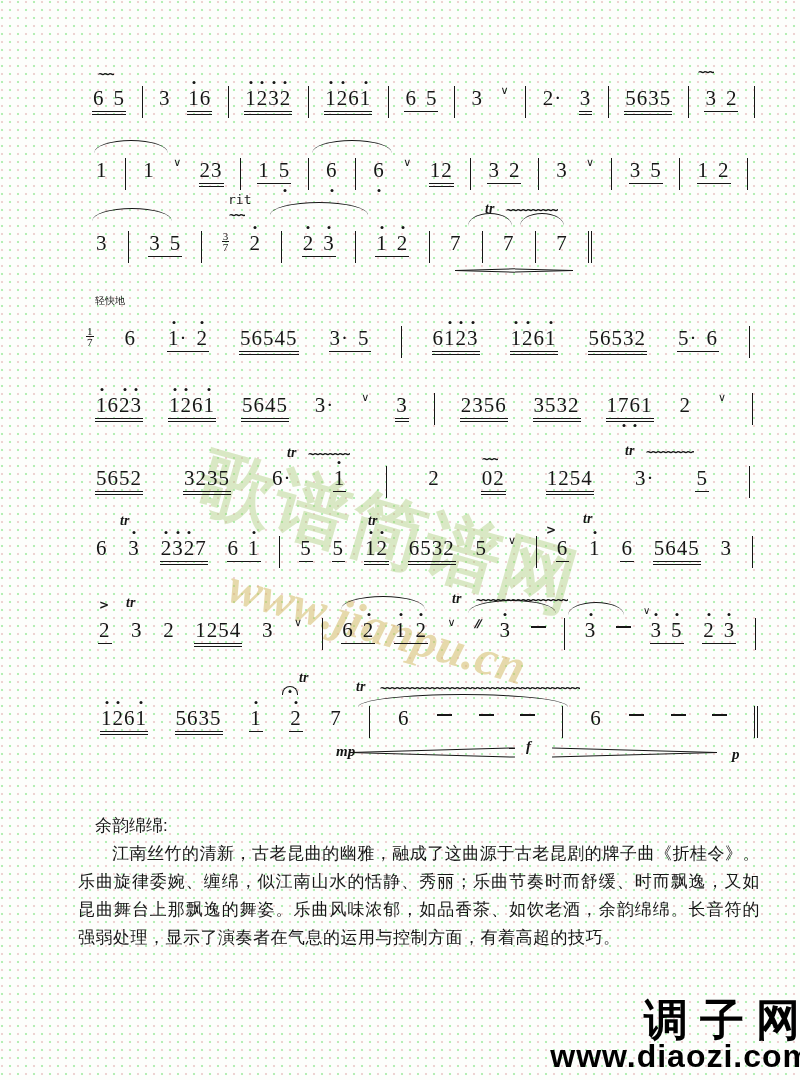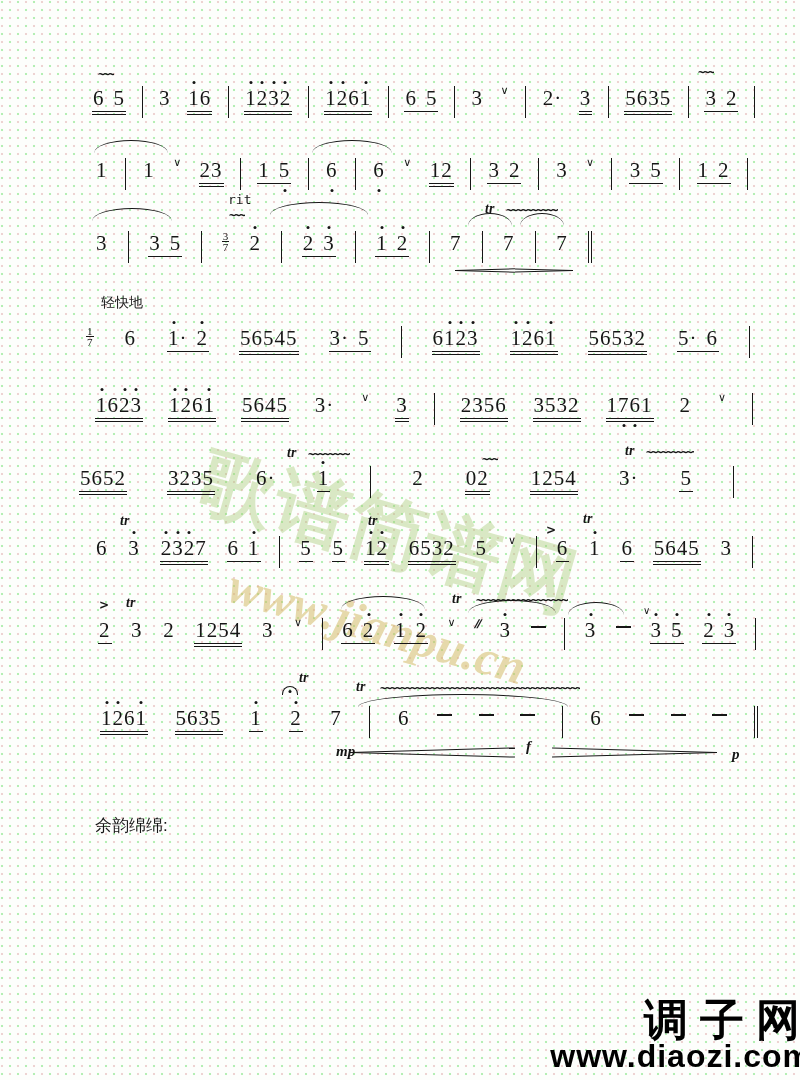--- a/index.html
+++ b/index.html
@@ -62,21 +62,21 @@
        width:100%;height:1px;background:#161616}
   .cre::before{transform:rotate(1.6deg);transform-origin:left center}
   .cre::after{transform:rotate(-1.6deg);transform-origin:left center}
   .dim::before{transform:rotate(-1.6deg);transform-origin:right center}
   .dim::after{transform:rotate(1.6deg);transform-origin:right center}
   .fer{width:14px;height:8px;border:1.5px solid #161616;border-bottom:none;
        border-radius:8px 8px 0 0}
   .fer::after{content:"";position:absolute;left:50%;top:3px;transform:translateX(-50%);
        width:3px;height:3px;border-radius:50%;background:#161616}
   
-  .tempo{position:absolute;left:101px;top:294px;font-size:14px;z-index:2}
+  .tempo{position:absolute;left:95px;top:294px;font-size:10px;z-index:2}
   .intro-h{position:absolute;left:95px;top:814px;font-size:17px;z-index:2}
   .intro-p{position:absolute;left:78px;top:840px;width:682px;font-size:17px;line-height:28px;
            text-align:justify;text-indent:2em;z-index:2;letter-spacing:.5px}
   .logo{position:absolute;right:-12px;top:998px;text-align:right;z-index:4;color:#000}
   .logo-name{font-size:44px;font-weight:bold;letter-spacing:12px;line-height:1.0}
   .logo-url{font-size:32px;font-weight:bold;letter-spacing:1px;line-height:1.0;margin-top:-2px}
 </style>
 </head>
 <body>
 
@@ -181,21 +181,21 @@
         <span class="vmark">∨</span>
         <span class="n u2"><span class="cs"><span class="ch">3</span></span></span>
         <span class="bl"></span>
         <span class="n u2"><span class="cs"><span class="ch">2</span><span class="ch">3</span><span class="ch">5</span><span class="ch">6</span></span></span>
         <span class="n u2"><span class="cs"><span class="ch">3</span><span class="ch">5</span><span class="ch">3</span><span class="ch">2</span></span></span>
         <span class="n u2"><span class="cs"><span class="ch">1</span><span class="ch db">7</span><span class="ch db">6</span><span class="ch">1</span></span></span>
         <span class="n u0"><span class="cs"><span class="ch">2</span></span></span>
         <span class="vmark">∨</span>
         <span class="bl"></span>
       </div>
-      <div class="row" style="left: 79px; top: 466px; width: 655px;">
+      <div class="row" style="left: 95px; top: 466px; width: 655px;">
         <span class="n u2"><span class="cs"><span class="ch">5</span><span class="ch">6</span><span class="ch">5</span><span class="ch">2</span></span></span>
         <span class="n u2"><span class="cs"><span class="ch">3</span><span class="ch">2</span><span class="ch">3</span><span class="ch">5</span></span></span>
         <span class="n u0"><span class="cs"><span class="ch">6</span><span class="ch">·</span></span></span>
         <span class="n u1"><span class="cs"><span class="ch da">1</span></span></span>
         <span class="bl"></span>
         <span class="n u0"><span class="cs"><span class="ch">2</span></span></span>
         <span class="n u2"><span class="cs"><span class="ch">0</span><span class="ch">2</span></span></span>
         <span class="n u2"><span class="cs"><span class="ch">1</span><span class="ch">2</span><span class="ch">5</span><span class="ch">4</span></span></span>
         <span class="n u0"><span class="cs"><span class="ch">3</span><span class="ch">·</span></span></span>
         <span class="n u1"><span class="cs"><span class="ch">5</span></span></span>
@@ -299,18 +299,19 @@
       <div class="ov wav" style="left: 380px; top: 684px; width: 200px;">~~~~~~~~~~~~~~~~~~~~~~~~~~~~~~~~~~~~~~~~~~</div>
       <div class="ov arc" style="left: 358px; top: 694px; width: 210px;"></div>
       <div class="ov lab dyn" style="left: 336px; top: 744px;">mp</div>
       <div class="ov cre" style="left: 350px; top: 747px; width: 165px;"></div>
       <div class="ov lab dyn" style="left: 526px; top: 739px;">f</div>
       <div class="ov dim" style="left: 552px; top: 747px; width: 165px;"></div>
       <div class="ov lab dyn" style="left: 732px; top: 747px;">p</div>
     </div>
 
   <div class="intro-h">余韵绵绵:</div>
+  <div class="intro-p">江南丝竹的清新，古老昆曲的幽雅，融成了这曲源于古老昆剧的牌子曲《折桂令》。乐曲旋律委婉、缠绵，似江南山水的恬静、秀丽；乐曲节奏时而舒缓、时而飘逸，又如昆曲舞台上那飘逸的舞姿。乐曲风味浓郁，如品香茶、如饮老酒，余韵绵绵。长音符的强弱处理，显示了演奏者在气息的运用与控制方面，有着高超的技巧。</div>
 
   <div class="logo">
     <div class="logo-name">调子网</div>
     <div class="logo-url">www.diaozi.com</div>
   </div>
 </div>
 
 </body></html>

